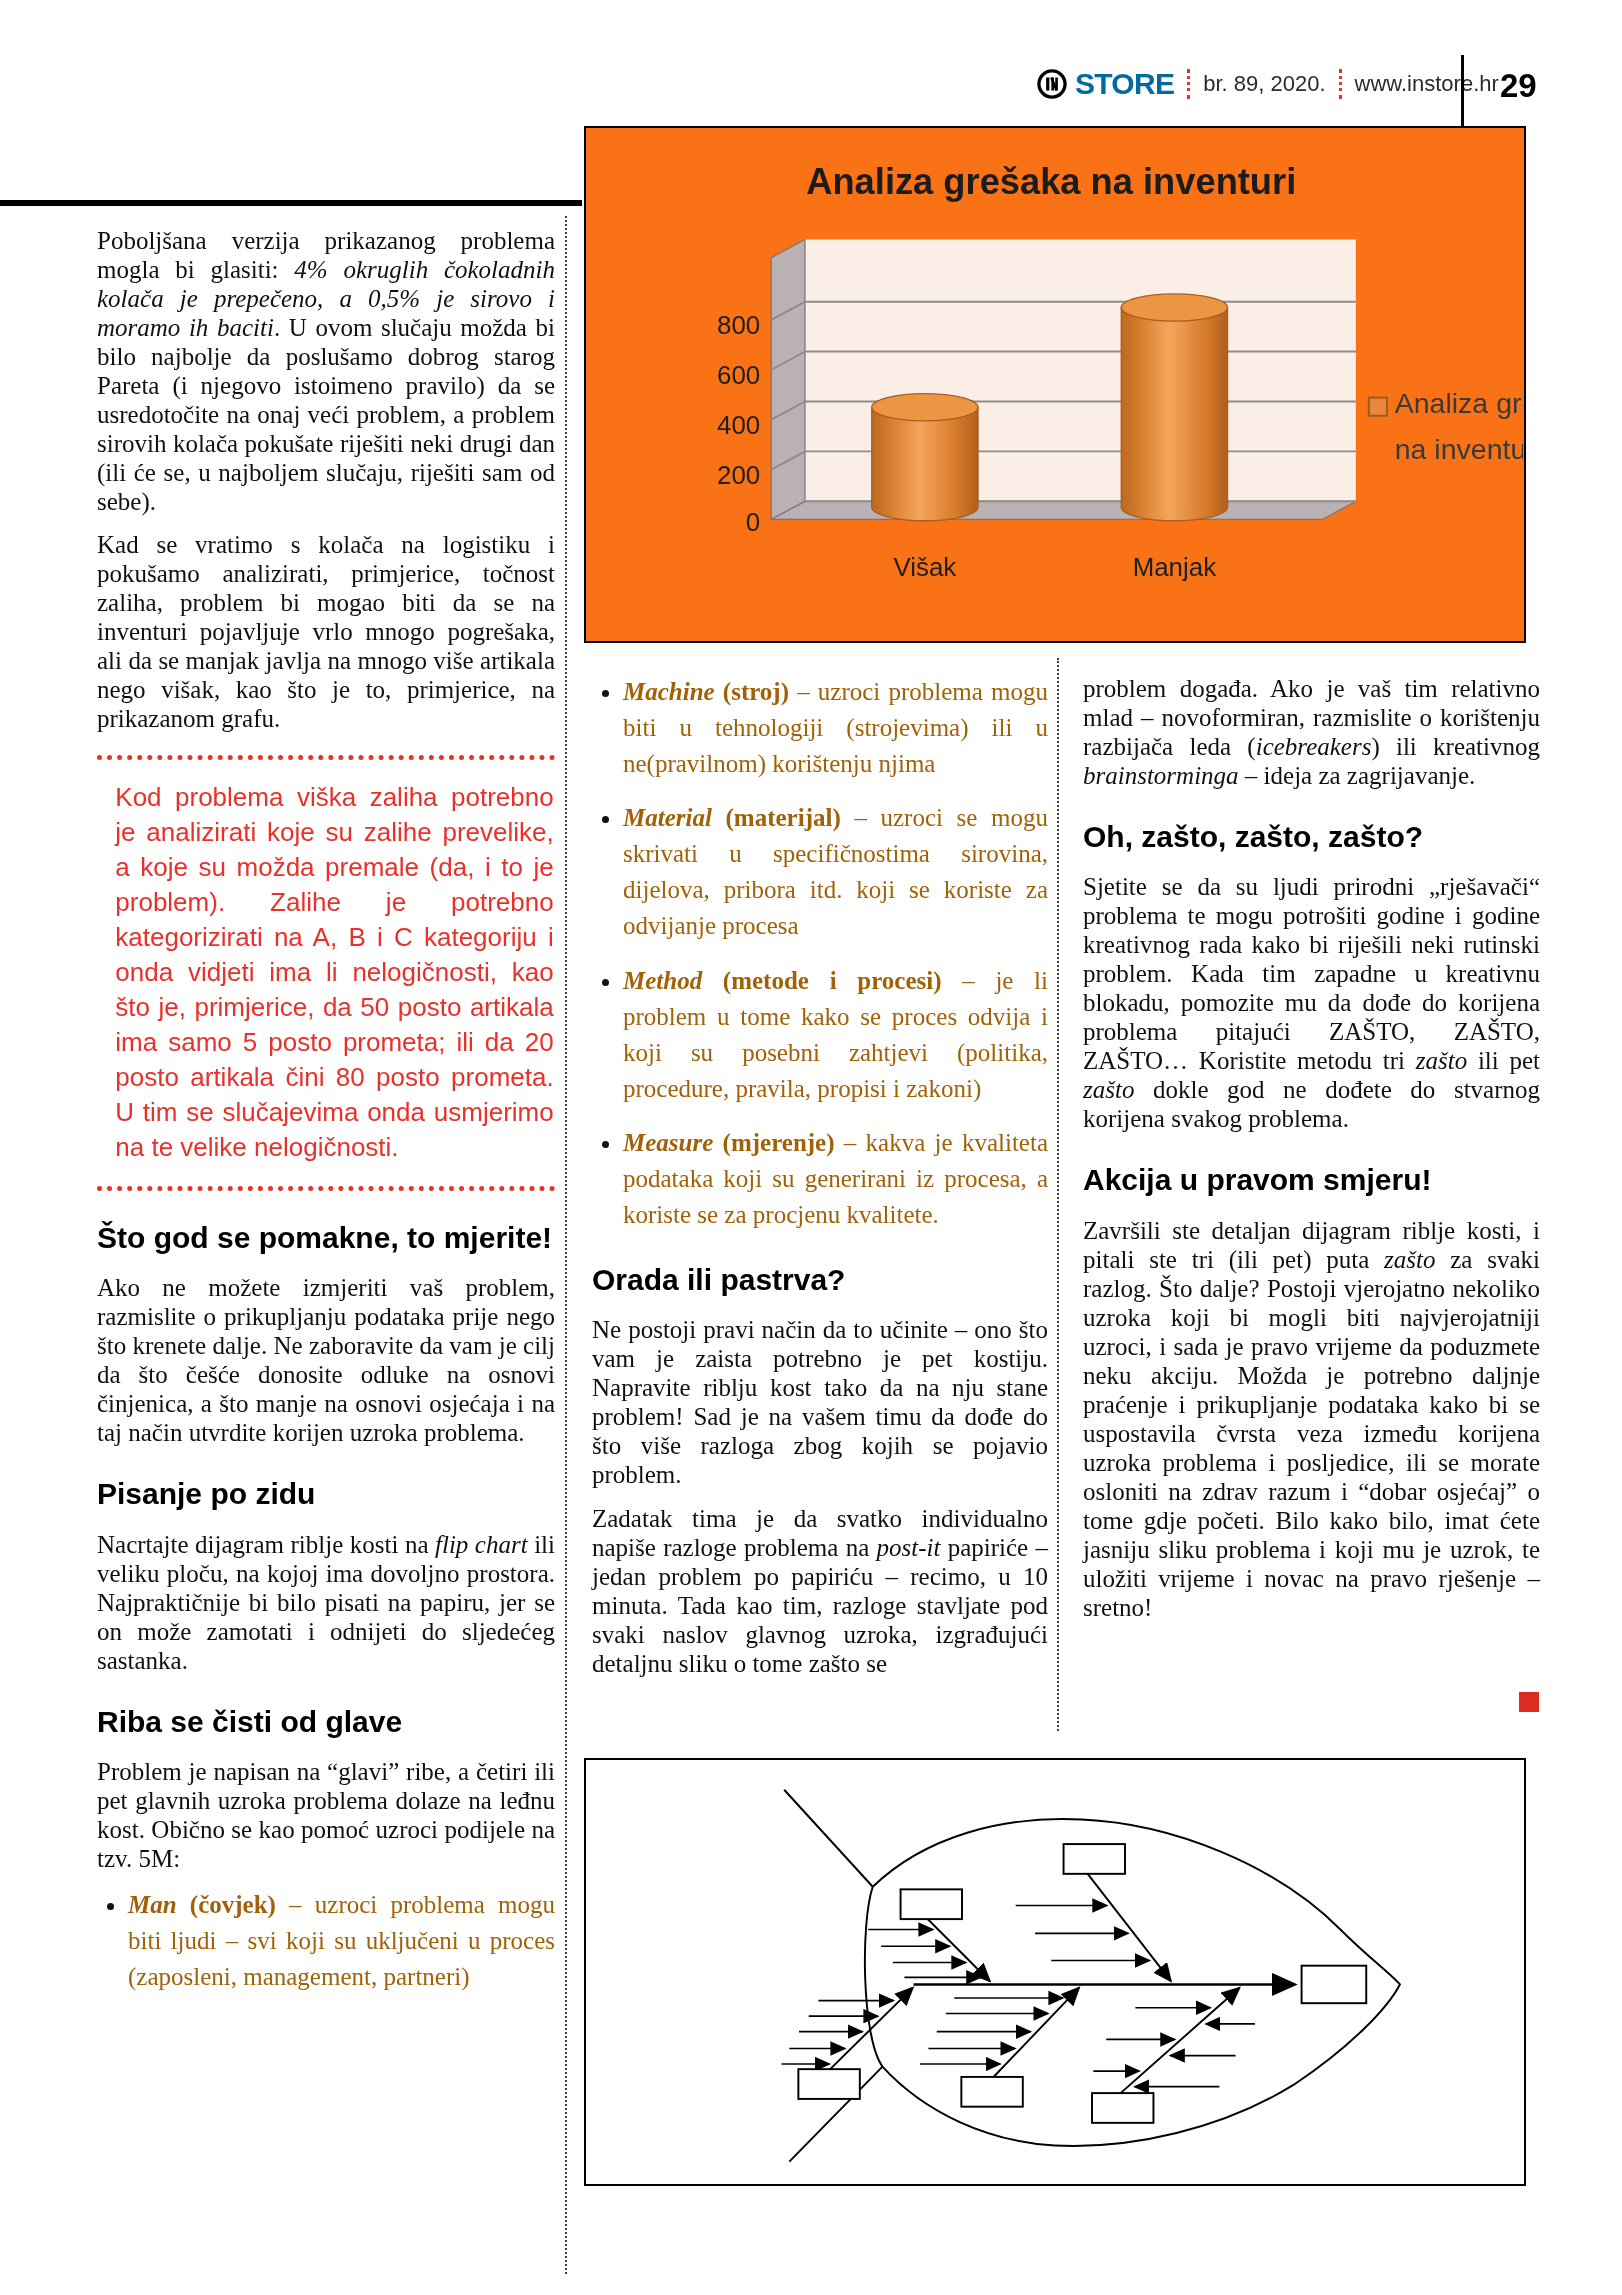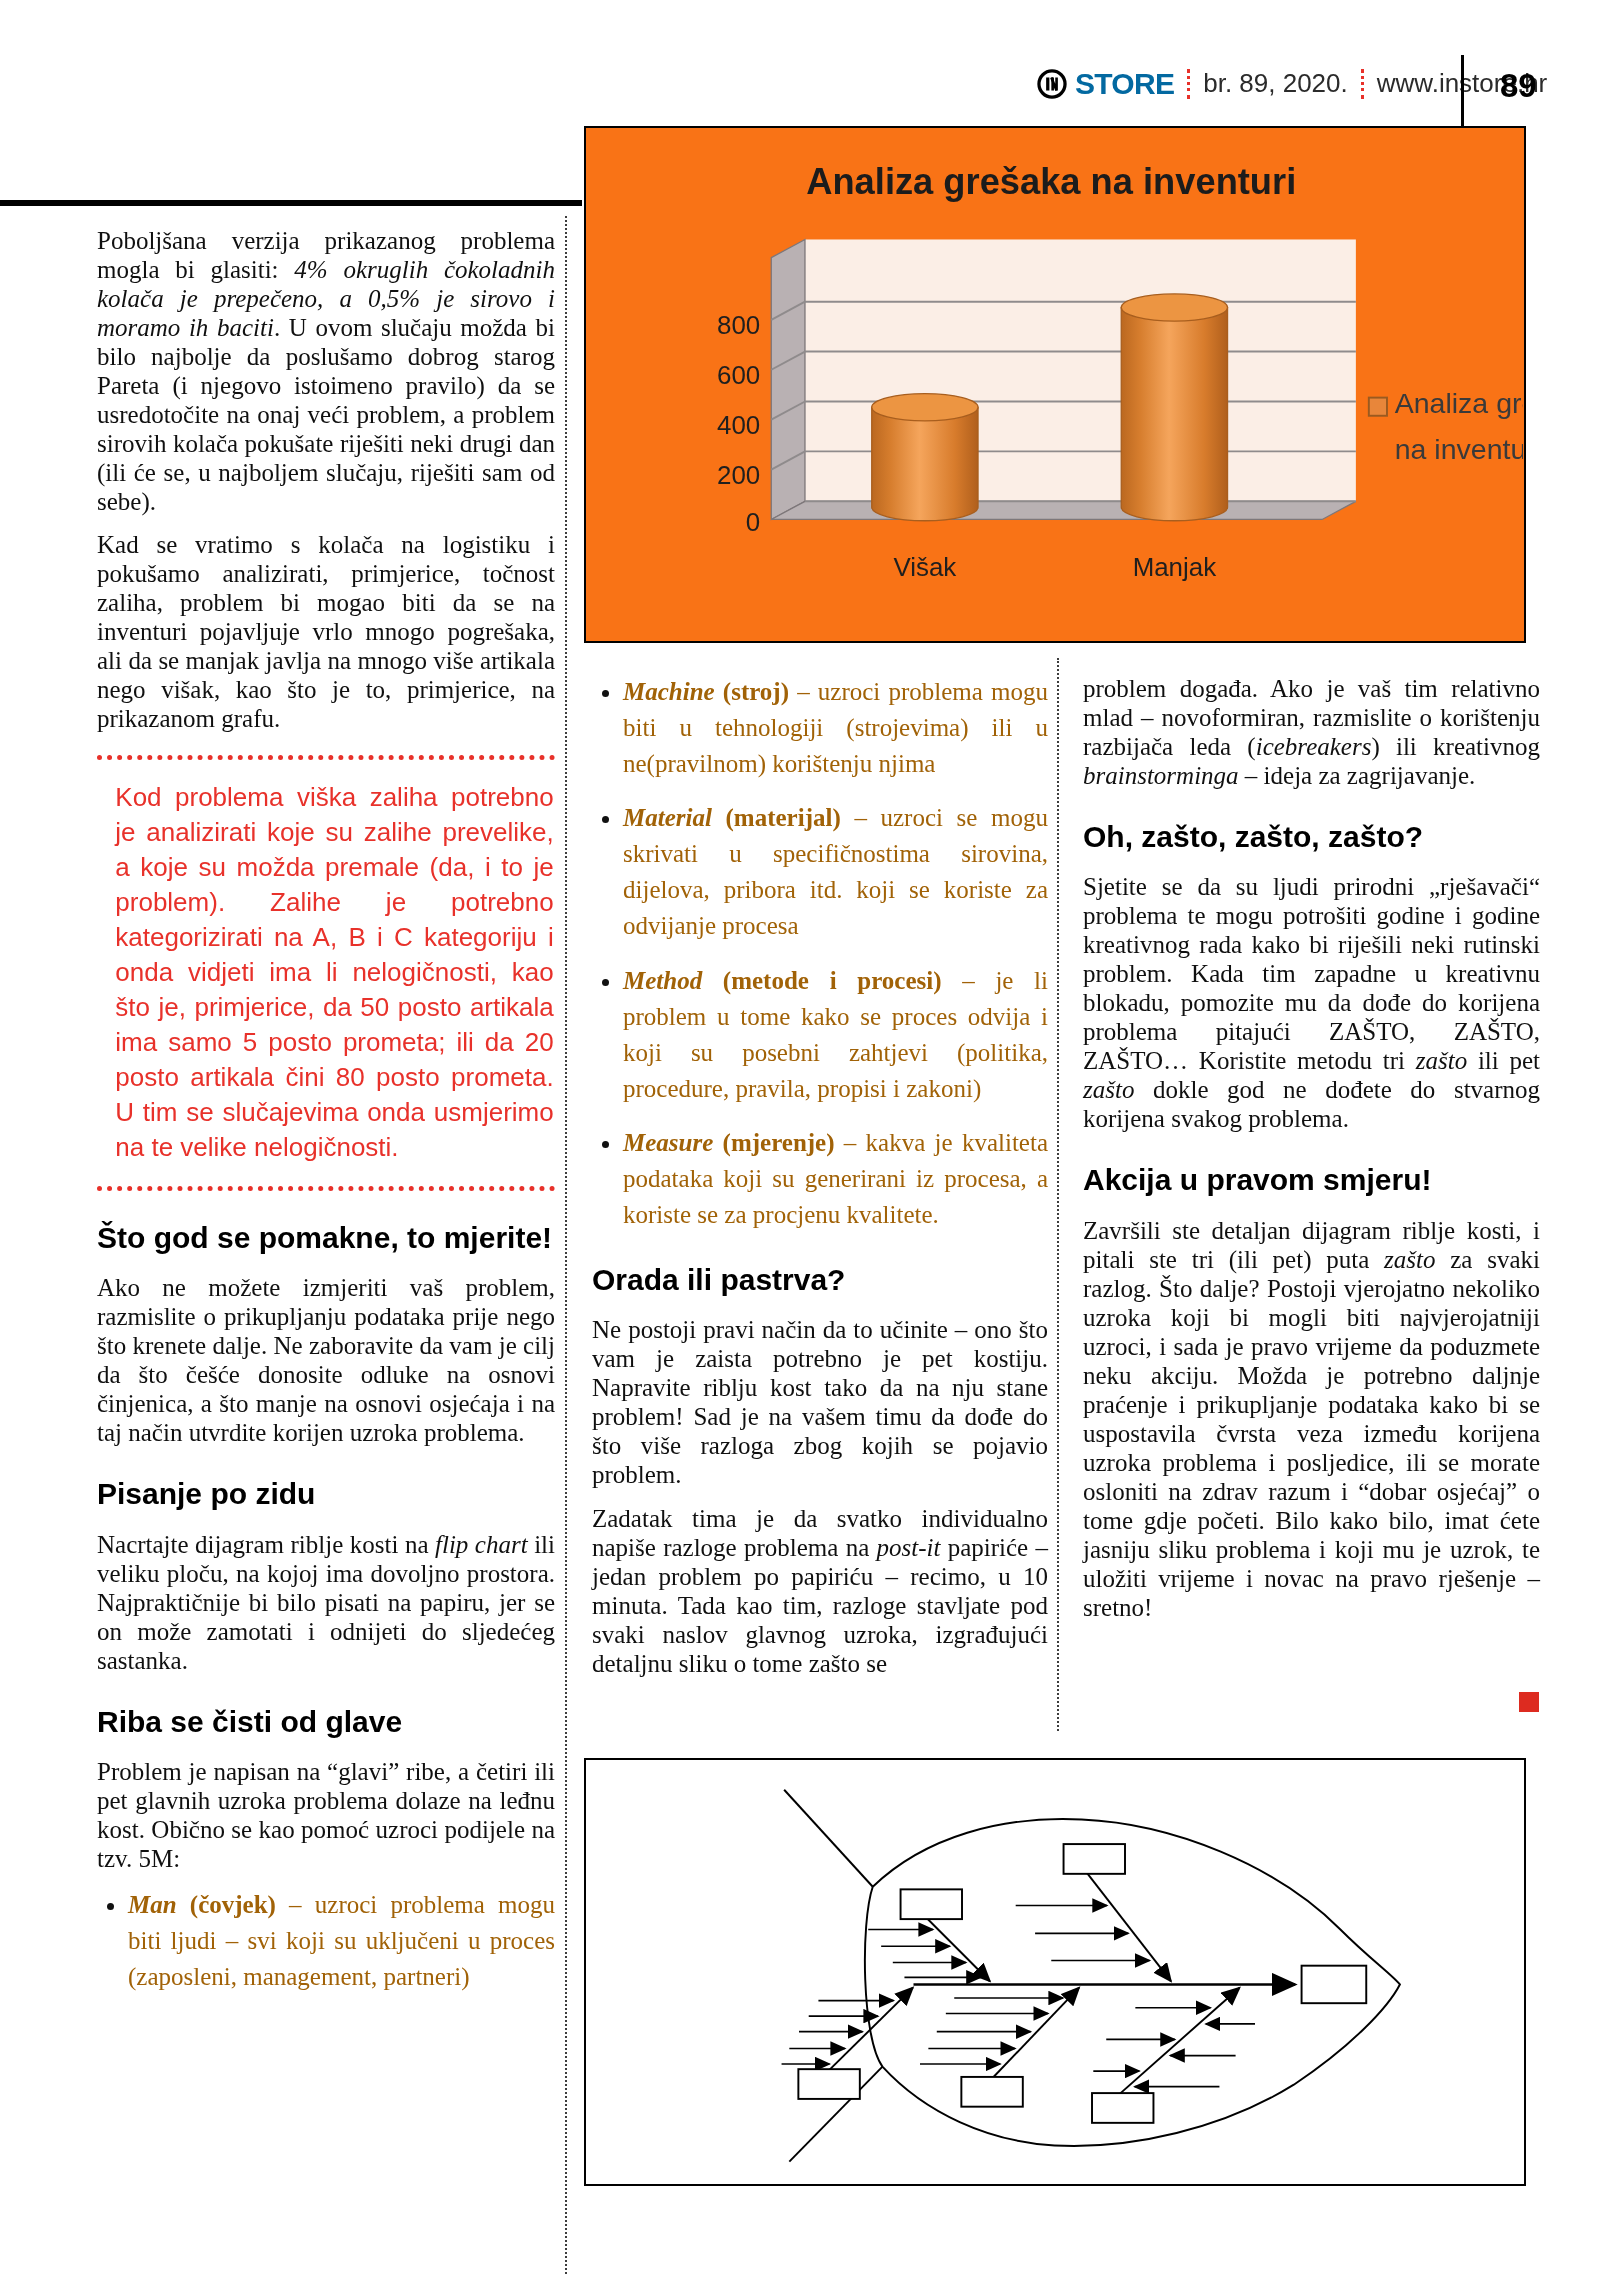--- a/index.html
+++ b/index.html
@@ -4,21 +4,21 @@
 <style>
   html,body{margin:0;padding:0;background:#888;}
   .page{position:relative;width:1623px;height:2295px;background:#ffffff;overflow:hidden;
         font-family:"Liberation Serif",serif;color:#111;}
 
   
   .header{position:absolute;left:1037px;top:63px;height:41px;display:flex;align-items:center;}
   .logo-svg{width:30px;height:30px;margin-right:7.9px;}
   .brand{font-family:"Liberation Sans",sans-serif;font-weight:bold;font-size:30px;letter-spacing:-0.7px;color:#0369a1;}
   .hdr-dot-sep{height:30px;border-left:3.3px dotted #e8312a;margin:0 13px;}
-  .hdr-txt{font-family:"Liberation Sans",sans-serif;font-size:26px;color:#2b2b2b;}
+  .hdr-txt{font-family:"Liberation Sans",sans-serif;font-size:22px;color:#2b2b2b;}
   .hdr-vline{position:absolute;left:1461px;top:55px;width:3.3px;height:77px;background:#000;}
   .page-num{position:absolute;left:1500px;top:67px;font-family:"Liberation Sans",sans-serif;
             font-weight:bold;font-size:33px;color:#000;}
 
   .top-rule{position:absolute;left:0;top:200px;width:582px;height:5.9px;background:#000;}
 
   
   .vsep{position:absolute;width:0;border-left:2.6px dotted #3c3c3c;}
   .vsep1{left:565px;top:216px;height:2058px;}
   .vsep2{left:1057px;top:658px;height:1073px;}
@@ -68,21 +68,21 @@
       <rect x="22" y="13" width="4" height="20" fill="#000"></rect>
       <path d="M22 13 L30 33 L30 13" fill="none" stroke="#000" stroke-width="4"></path>
     </svg>
     <span class="brand">STORE</span>
     <span class="hdr-dot-sep"></span>
     <span class="hdr-txt">br. 89, 2020.</span>
     <span class="hdr-dot-sep"></span>
     <span class="hdr-txt">www.instore.hr</span>
   </div>
   <div class="hdr-vline"></div>
-  <div class="page-num">89</div>
+  <div class="page-num">29</div>
 
   <div class="top-rule"></div>
   <div class="vsep vsep1"></div>
   <div class="vsep vsep2"></div>
 
   <div class="chart-frame">
     <svg width="937" height="512" viewBox="0 0 1440 790">
       <defs>
         <linearGradient id="cylGrad" x1="0" y1="0" x2="1" y2="0">
           <stop offset="0" stop-color="#bb6820"></stop>

